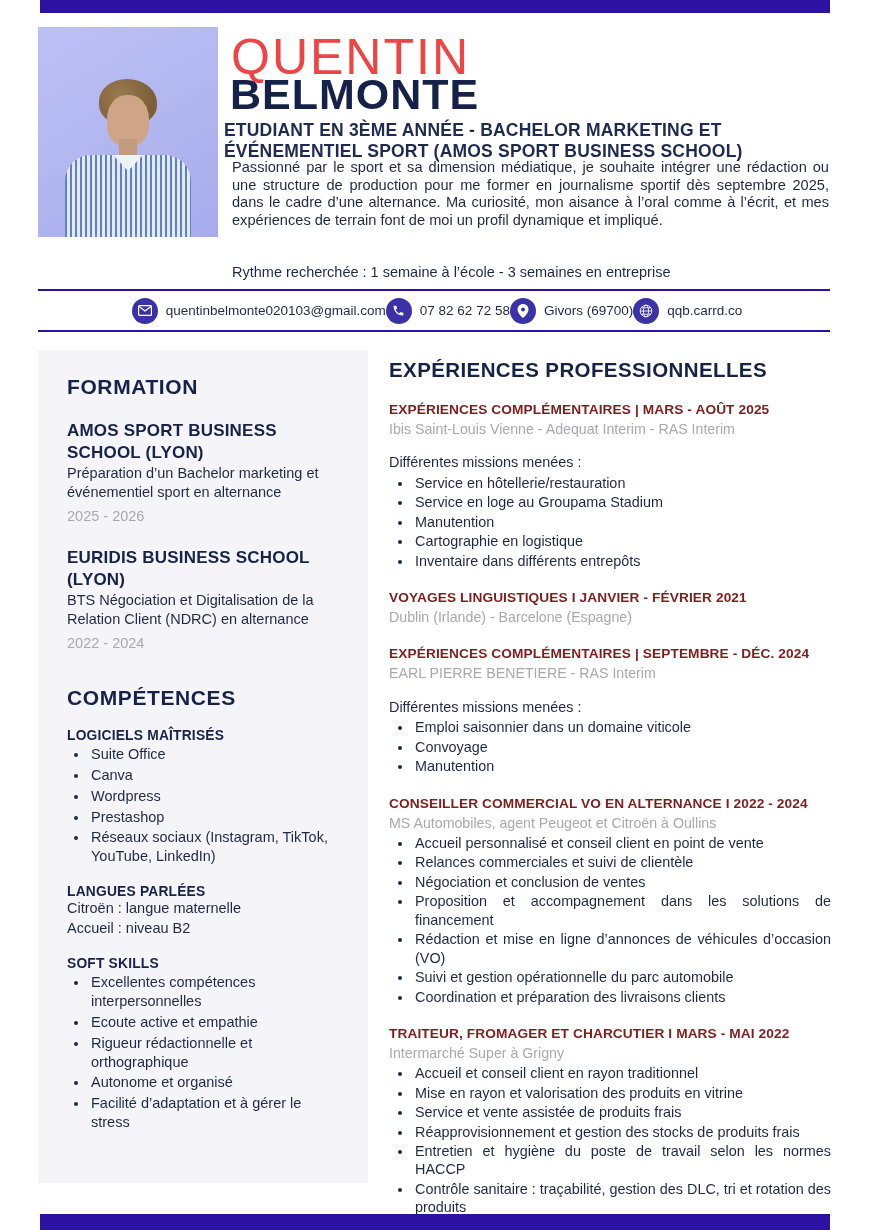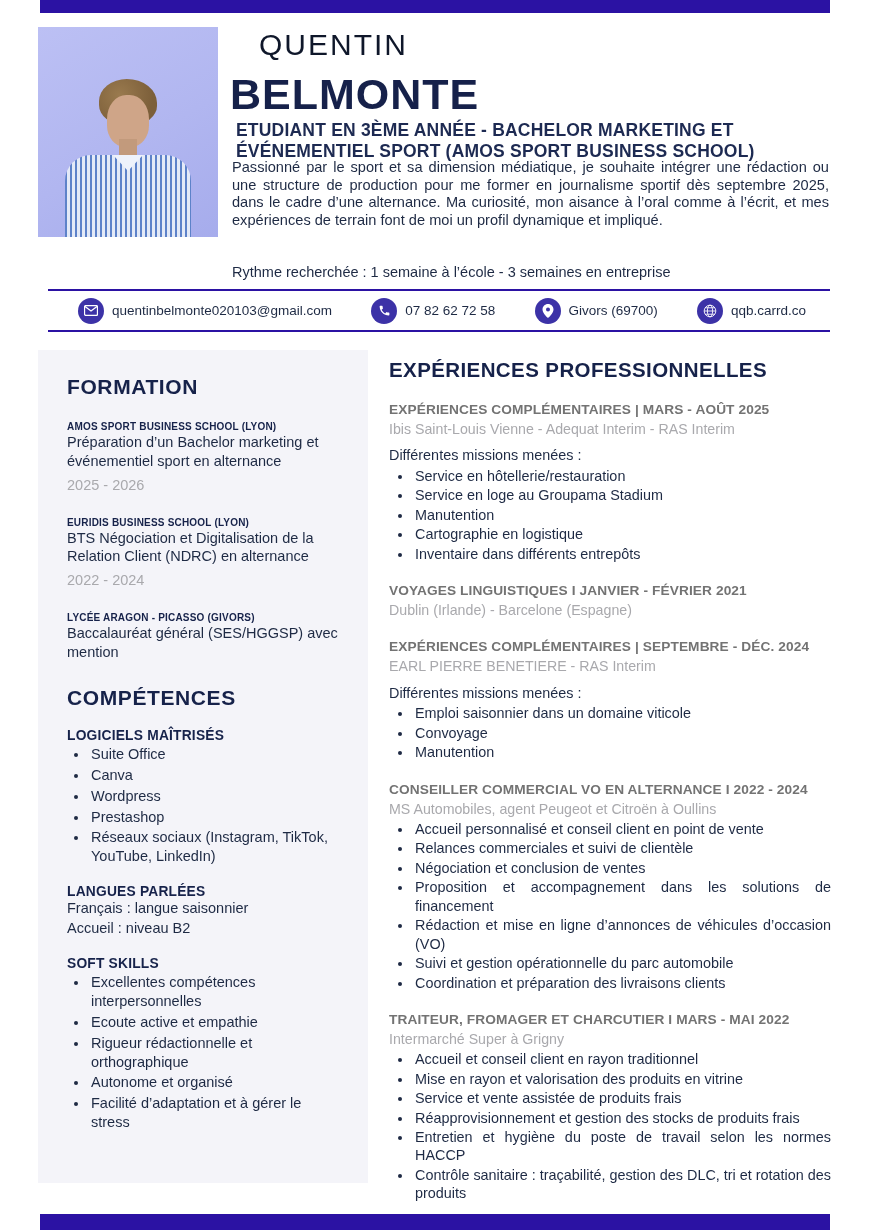--- a/index.html
+++ b/index.html
@@ -23,65 +23,65 @@
     width:42px;height:52px;border-radius:46% 46% 42% 42%;background:#cfa588;}
   .photo .neck{position:absolute;left:50%;top:112px;transform:translateX(-50%);
     width:18px;height:22px;background:#c29a7c;}
   .photo .shirt{position:absolute;left:50%;top:128px;transform:translateX(-50%);
     width:126px;height:82px;border-radius:26px 26px 0 0;
     background:repeating-linear-gradient(90deg,#5d82c9 0 2px,#e4eaf7 2px 5px);}
   .photo .collar{position:absolute;left:50%;top:128px;transform:translateX(-50%);
     width:30px;height:16px;background:#eef2fb;clip-path:polygon(0 0,100% 0,50% 100%);}
 
   
-  .first-name{position:absolute;left:231px;top:28px;font-size:30px;font-weight:300;
-    letter-spacing:2px;color:#0f172a;margin-left:28px;}
+  .first-name{position:absolute;left:231px;top:28px;font-size:50px;font-weight:300;
+    letter-spacing:2px;color:#ef4444;}
   .last-name{position:absolute;left:230px;top:70px;font-size:43px;font-weight:800;
     letter-spacing:1px;color:#16214a;}
-  .subtitle{position:absolute;left:236px;top:120px;width:600px;font-size:17.5px;
+  .subtitle{position:absolute;left:224px;top:120px;width:600px;font-size:17.5px;
     font-weight:700;line-height:1.2;color:#1d2a52;letter-spacing:0.2px;}
   .summary{position:absolute;left:232px;top:159px;width:597px;font-size:14.6px;
     line-height:1.2;text-align:justify;color:#1e2a44;}
   .rhythm{position:absolute;left:232px;top:264px;font-size:14.5px;color:#1e2a44;}
 
   
-  .contact-bar{position:absolute;left:48px;right:40px;top:289px;height:43px;
+  .contact-bar{position:absolute;left:38px;right:40px;top:289px;height:43px;
     border-top:2px solid #2b12a3;border-bottom:2px solid #2b12a3;
-    display:flex;align-items:center;justify-content:space-between;
+    display:flex;align-items:center;justify-content:center;
     padding:0 24px 0 30px;box-sizing:border-box;}
   .contact-item{display:flex;align-items:center;gap:8px;font-size:13.5px;color:#1e2a44;}
   .icon-circle{width:26px;height:26px;border-radius:50%;background:#3c32a7;
     display:flex;align-items:center;justify-content:center;flex:0 0 auto;}
   .icon-circle svg{display:block;}
 
   
   .panel{position:absolute;left:38px;width:330px;background:#f4f4f9;box-sizing:border-box;}
   .panel-formation{top:350px;height:323px;padding:25px 28px 20px 29px;}
   .panel-competences{top:663px;height:520px;padding:23px 28px 18px 29px;}
   .section-title{font-size:21px;font-weight:800;letter-spacing:0.6px;color:#16224a;}
 
   .edu-entry{margin-top:21px;}
-  .edu-school{font-size:10px;font-weight:700;color:#16224a;line-height:1.3;letter-spacing:0.2px;}
+  .edu-school{font-size:17px;font-weight:700;color:#16224a;line-height:1.3;letter-spacing:0.2px;}
   .edu-degree{font-size:14.5px;color:#1e2a44;line-height:1.3;margin-top:0;}
   .edu-years{font-size:14.5px;color:#a9a9ad;line-height:1.3;margin-top:5px;}
 
   .sub-head{font-size:13.8px;font-weight:700;color:#16224a;letter-spacing:0.2px;}
   .mt18{margin-top:18px;}
   ul.bullets{margin:2px 0 0 0;padding-left:22px;font-size:14.5px;color:#1e2a44;line-height:1.3;}
   ul.bullets li{margin-top:2px;padding-left:2px;}
   .plain-line{font-size:14.5px;color:#1e2a44;line-height:1.35;}
   .note{font-size:14.5px;color:#1e2a44;line-height:1.3;margin-top:2px;}
 
   
   .right-col{position:absolute;left:389px;top:358px;width:442px;}
   .exp-main-title{font-size:20.5px;font-weight:800;letter-spacing:0.4px;color:#16224a;}
   .exp-item{margin-top:19px;}
-  .exp-heading{font-size:13.7px;font-weight:700;color:#737373;letter-spacing:0.1px;line-height:1.3;}
+  .exp-heading{font-size:13.7px;font-weight:700;color:#7f1d1d;letter-spacing:0.1px;line-height:1.3;}
   .exp-company{font-size:14.2px;color:#a9a9ad;line-height:1.3;margin-top:1px;}
-  .exp-intro{font-size:14.4px;color:#1e2a44;line-height:1.3;margin-top:8px;}
+  .exp-intro{font-size:14.4px;color:#1e2a44;line-height:1.3;margin-top:15px;}
   ul.exp-bullets{margin:2px 0 0 0;padding-left:24px;font-size:14.4px;color:#1e2a44;
     line-height:1.28;text-align:justify;}
   ul.exp-bullets li{margin-top:1px;padding-left:2px;}
 </style>
 </head>
 <body>
 
 <div class="top-bar"></div>
 <div class="bottom-bar"></div>
 
@@ -175,21 +175,21 @@
   <li>Suite Office</li>
       <li>Canva</li>
       <li>Wordpress</li>
       <li>Prestashop</li>
       <li>Réseaux sociaux (Instagram, TikTok, YouTube, LinkedIn)</li>
     </ul>
 
   <div class="sub-head mt18">LANGUES PARLÉES</div>
   <div>
 
-  <div class="plain-line">Français : langue saisonnier</div>
+  <div class="plain-line">Citroën : langue maternelle</div>
       <div class="plain-line">Accueil : niveau B2</div>
     </div>
 
   <div class="sub-head mt18">SOFT SKILLS</div>
   <ul class="bullets">
 
   <li>Excellentes compétences interpersonnelles</li>
       <li>Ecoute active et empathie</li>
       <li>Rigueur rédactionnelle et orthographique</li>
       <li>Autonome et organisé</li>

